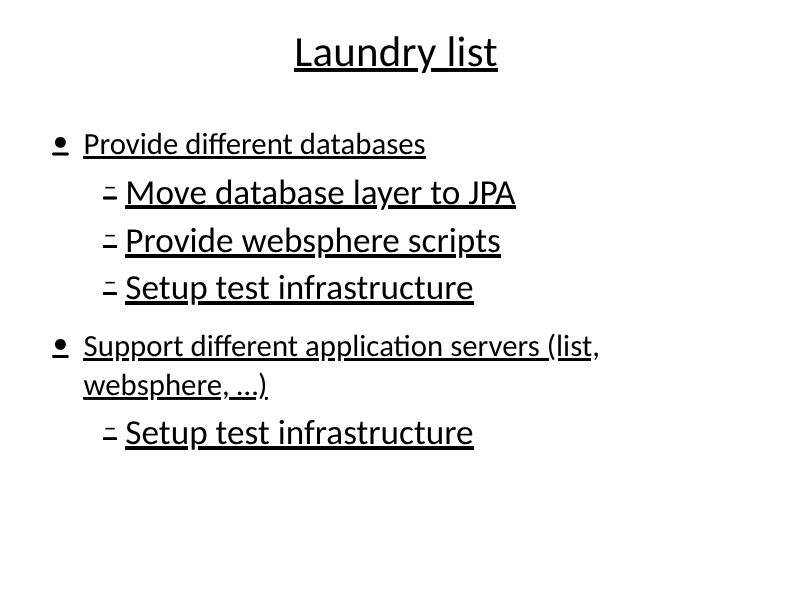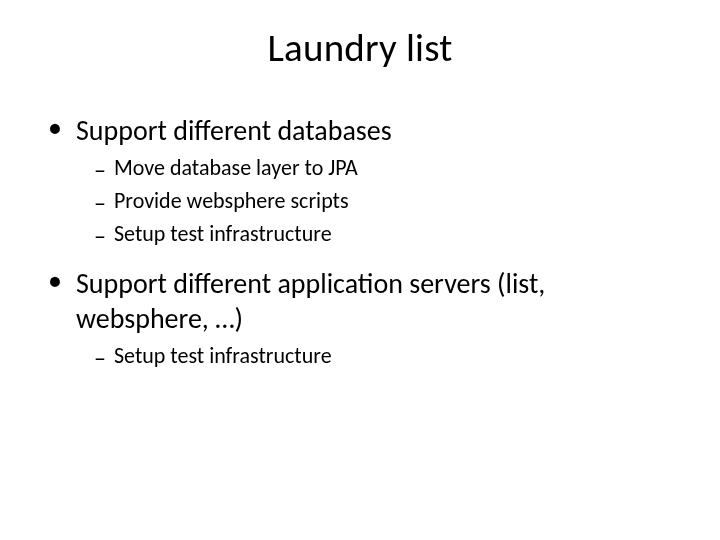--- a/index.html
+++ b/index.html
@@ -1,18 +1,19 @@
 <!DOCTYPE html>
 <html><head>
   <meta charset="utf-8">
   <style>
     * {
       margin: 0;
       padding: 0;
       box-sizing: border-box;
+      text-decoration: underline;
     }
     body {
       width: 720px;
       height: 540px;
       background: #ffffff;
       font-family: Calibri, "Segoe UI", Arial, sans-serif;
       color: #000;
       overflow: hidden;
     }
     .slide {
@@ -59,36 +60,36 @@
       align-items: flex-start;
       margin-bottom: 2px;
     }
     .dash {
       font-size: 24px;
       line-height: 1.3;
       margin-right: 8px;
       flex-shrink: 0;
     }
     .level2-text {
-      font-size: 22px;
+      font-size: 32px;
       line-height: 1.3;
     }
   </style>
 </head>
 <body>
 
 <div class="slide">
   <h1 class="title">Laundry list</h1>
 
   <div class="content">
 
     <div class="level1-item">
       <div class="level1-row">
         <span class="bullet-dot">•</span>
-        <span class="level1-text">Support different databases</span>
+        <span class="level1-text">Provide different databases</span>
       </div>
       <div class="level2-list">
         <div class="level2-row">
           <span class="dash">–</span>
           <span class="level2-text">Move database layer to JPA</span>
         </div>
         <div class="level2-row">
           <span class="dash">–</span>
           <span class="level2-text">Provide websphere scripts</span>
         </div>

